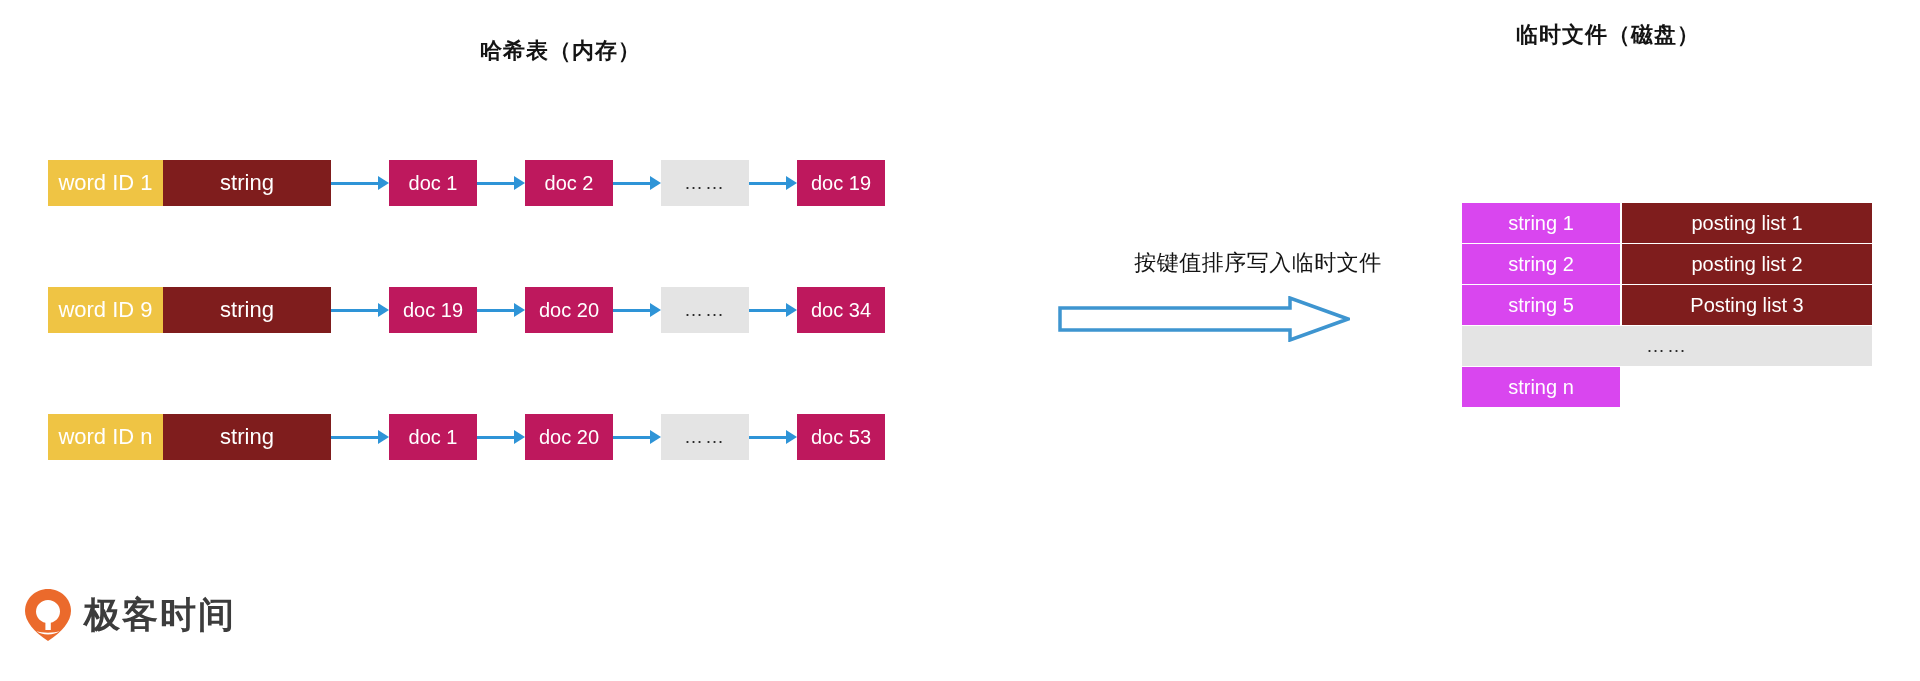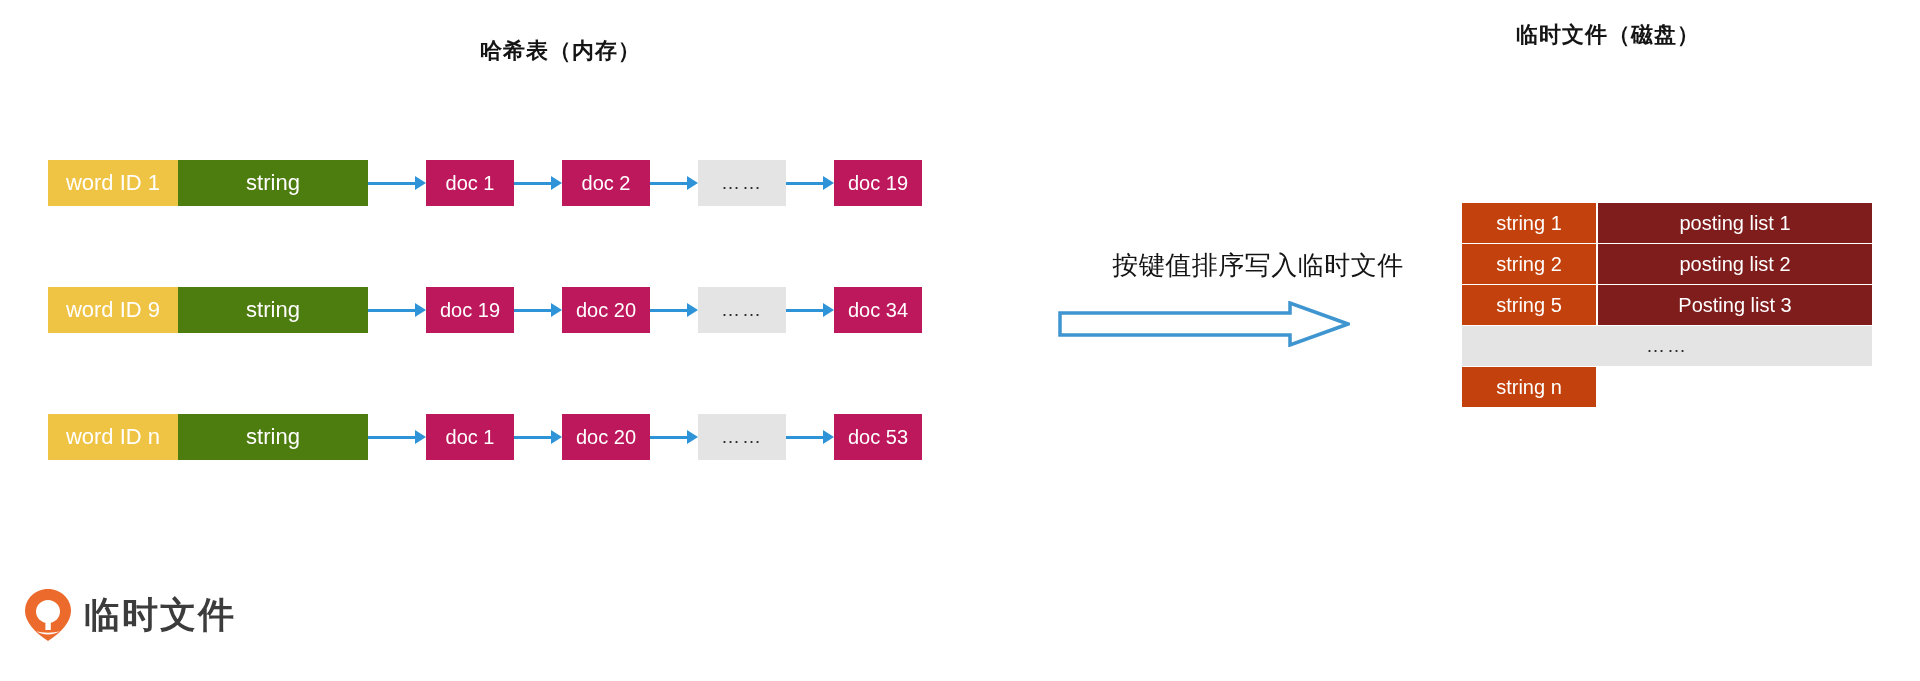--- a/index.html
+++ b/index.html
@@ -38,36 +38,36 @@
     position: relative;
     height: 46px;
     display: flex;
     align-items: center;
   }
   .hash-row + .hash-row { margin-top: 81px; }
 
   .kv-pair {
     display: flex;
     height: 46px;
-    width: 320px;
+    width: 283px;
     flex: 0 0 auto;
   }
   .cell-wordid {
     width: 130px;
     background: #EFC444;
     color: #ffffff;
     font-size: 22px;
     display: flex;
     align-items: center;
     justify-content: center;
     white-space: nowrap;
   }
   .cell-string {
     width: 190px;
-    background: #4d7c0f;
+    background: #7f1d1d;
     color: #ffffff;
     font-size: 22px;
     display: flex;
     align-items: center;
     justify-content: center;
     white-space: nowrap;
   }
 
   .doc-box {
     height: 46px;
@@ -113,21 +113,21 @@
   .arrow.short .shaft { width: 37px; }
 
   
   #transition {
     position: absolute;
     left: 1058px;
     top: 248px;
     width: 400px;
   }
   #transition-label {
-    font-size: 26px;
+    font-size: 22px;
     color: #141414;
     text-align: center;
     white-space: nowrap;
     letter-spacing: 0.5px;
   }
   #big-arrow {
     margin-top: 18px;
   }
 
   
@@ -137,22 +137,22 @@
     top: 203px;
     width: 410px;
     border-collapse: separate;
   }
   .file-row {
     display: flex;
     height: 40px;
     margin-bottom: 1px;
   }
   .file-key {
-    width: 134px;
-    background: #c2410c;
+    width: 158px;
+    background: #d946ef;
     color: #ffffff;
     font-size: 20px;
     display: flex;
     align-items: center;
     justify-content: center;
     margin-right: 2px;
     white-space: nowrap;
   }
   .file-val {
     flex: 1 1 auto;
@@ -328,14 +328,14 @@
 </div>
 
 <div id="logo">
   <svg width="48" height="54" viewBox="0 0 48 54">
     <path d="M24 1 C11 1 1 11 1 23 C1 33 10 44 24 53 C38 44 47 33 47 23 C47 11 37 1 24 1 Z" fill="#EB6A2C"></path>
     <path d="M24 12 C17.4 12 12 17.2 12 23.6 C12 30 17.4 35.2 24 35.2 C30.6 35.2 36 30 36 23.6 C36 17.2 30.6 12 24 12 Z" fill="#ffffff"></path>
     <rect x="21.4" y="17" width="5.4" height="25" fill="#ffffff"></rect>
     <path d="M26.8 17 L26.8 30 L21.4 24.6 Z" fill="#EB6A2C" opacity="0"></path>
     <path d="M12.5 43 C17 47.5 31 47.5 35.5 43 C31 45.2 17 45.2 12.5 43 Z" fill="#ffffff"></path>
   </svg>
-  <div id="logo-text">临时文件</div>
+  <div id="logo-text">极客时间</div>
 </div>
 
 </body></html>

